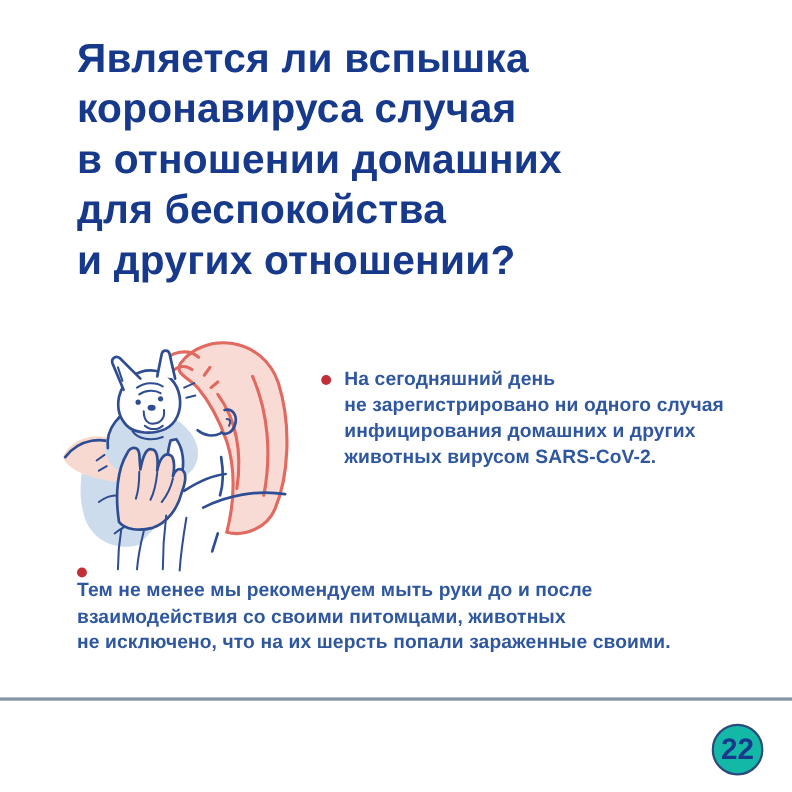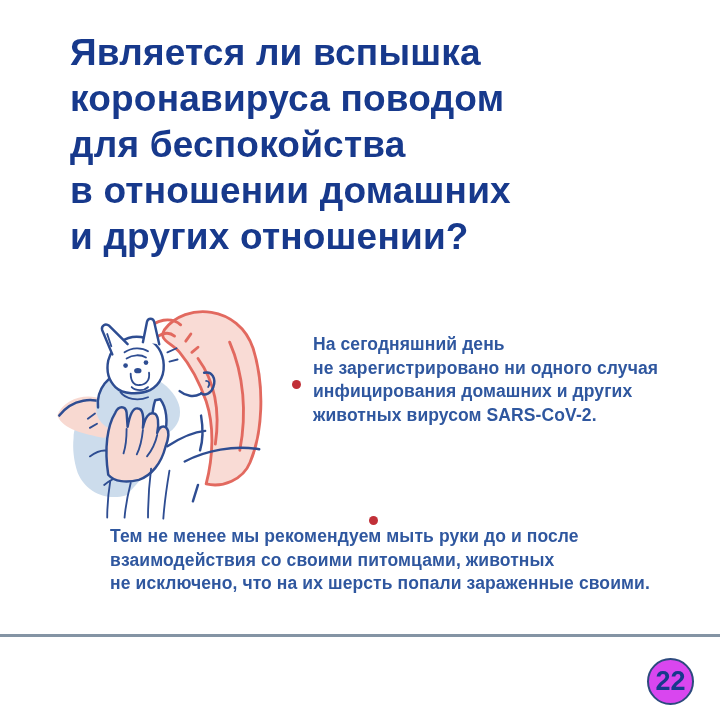--- a/index.html
+++ b/index.html
@@ -42,21 +42,21 @@
   .hairfill { fill: var(--ill-hair, #f9dbd5); stroke: var(--ill-pink, #e2695f); stroke-width: 2.8; stroke-linejoin: round; }
   .skin { fill: var(--ill-skin, #f8d9d1); }
   .cloth{ fill: var(--ill-cloth, #ccdcec); }
   .whitefill { fill: #ffffff; }
   .navyfill { fill: var(--ill-navy, #2e4d92); }
 
   
   .bullet {
     position: absolute;
     display: flex;
-    align-items: center;
+    align-items: flex-start;
   }
   .bullet-1 { left: 292px; top: 333px; width: 410px; }
   .bullet-2 { left: 70px;  top: 508px; width: 620px; flex-direction: column; }
   .dot {
     flex: 0 0 auto;
     width: 9px; height: 9px;
     margin-top: 8px;
     border-radius: 50%;
     background: var(--bullet, #c13038);
   }
@@ -80,38 +80,38 @@
   .page-badge {
     position: absolute;
     left: 647px; top: 658px;
     width: 47px; height: 47px;
     border: 2.5px solid var(--page-circle, #2d4a7e);
     border-radius: 50%;
     box-sizing: border-box;
     display: flex;
     align-items: center;
     justify-content: center;
-    background: #d946ef;
+    background: #14b8a6;
   }
   .page-badge span {
     font-size: 27px;
     font-weight: bold;
     color: var(--heading, #17398c);
   }
 </style>
 </head>
 <body>
 
 <div class="canvas">
 
   <div class="title">
     <div>Является ли вспышка</div>
-    <div>коронавируса поводом</div>
+    <div>коронавируса случая</div>
+    <div>в отношении домашних</div>
     <div>для беспокойства</div>
-    <div>в отношении домашних</div>
     <div>и других отношении?</div>
   </div>
 
   <div class="illu">
     <svg viewBox="0 0 250 230" xmlns="http://www.w3.org/2000/svg">
 
       <path class="hairfill" d="M117,36 C138,8 190,12 204,54 C216,92 213,138 201,166 C194,183 174,191 158,187
                C165,160 166,130 158,106 C151,86 142,70 132,58 C123,48 111,46 117,36 Z"></path>
 
       <path class="pk" d="M150,64 C166,86 172,114 167,148"></path>

